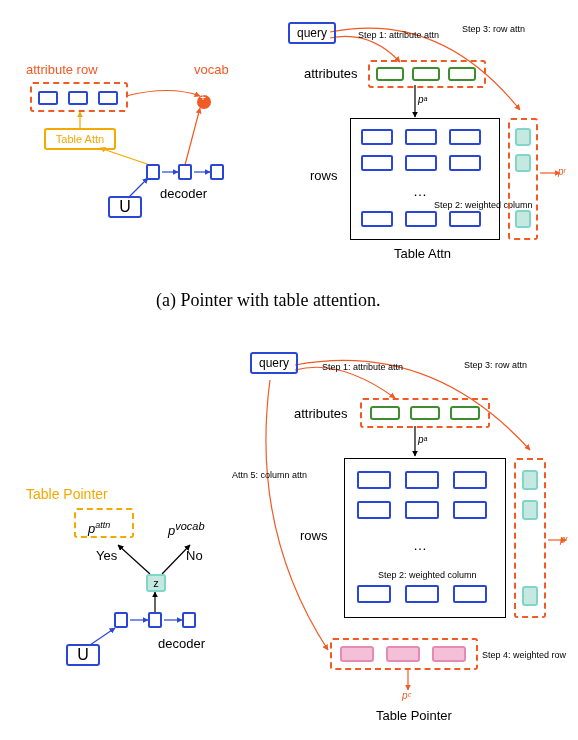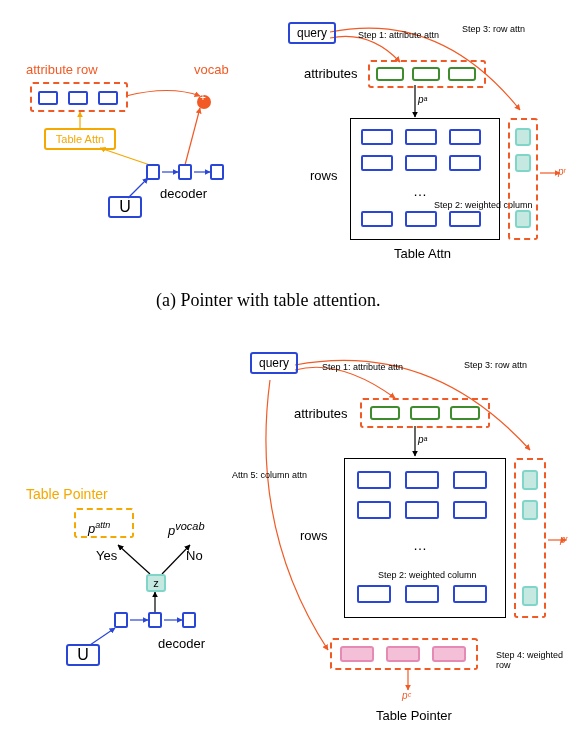--- a/index.html
+++ b/index.html
@@ -184,21 +184,21 @@
   <div class="text" style="left:158px; top:306px;">decoder</div>
 
   <div class="box blue" style="left:66px; top:314px; width:34px; height:22px; text-align:center; line-height:18px;">U</div>
 
   <div class="box blue" style="left:250px; top:22px; width:48px; height:22px; text-align:center; font-size:12px; line-height:18px;">query</div>
 
   <div class="text tiny" style="left:322px; top:32px;">Step 1: attribute attn</div>
   <div class="text tiny" style="left:464px; top:30px;">Step 3: row attn</div>
   <div class="text tiny" style="left:232px; top:140px;">Attn 5: column attn</div>
   <div class="text tiny" style="left:378px; top:240px;">Step 2: weighted column</div>
-  <div class="text tiny" style="left:496px; top:320px;">Step 4: weighted row</div>
+  <div class="text tiny" style="left:482px; top:320px;">Step 4: weighted row</div>
 
   <div class="text" style="left:294px; top:76px;">attributes</div>
   <div class="dash-orange" style="left:360px; top:68px; width:130px; height:30px;">
     <div class="box green-dark" style="left:8px; top:6px; width:30px; height:14px;"></div>
     <div class="box green-dark" style="left:48px; top:6px; width:30px; height:14px;"></div>
     <div class="box green-dark" style="left:88px; top:6px; width:30px; height:14px;"></div>
   </div>
 
   <div class="text super" style="left:418px; top:104px;">pᵃ</div>
   <div class="text" style="left:300px; top:198px;">rows</div>

